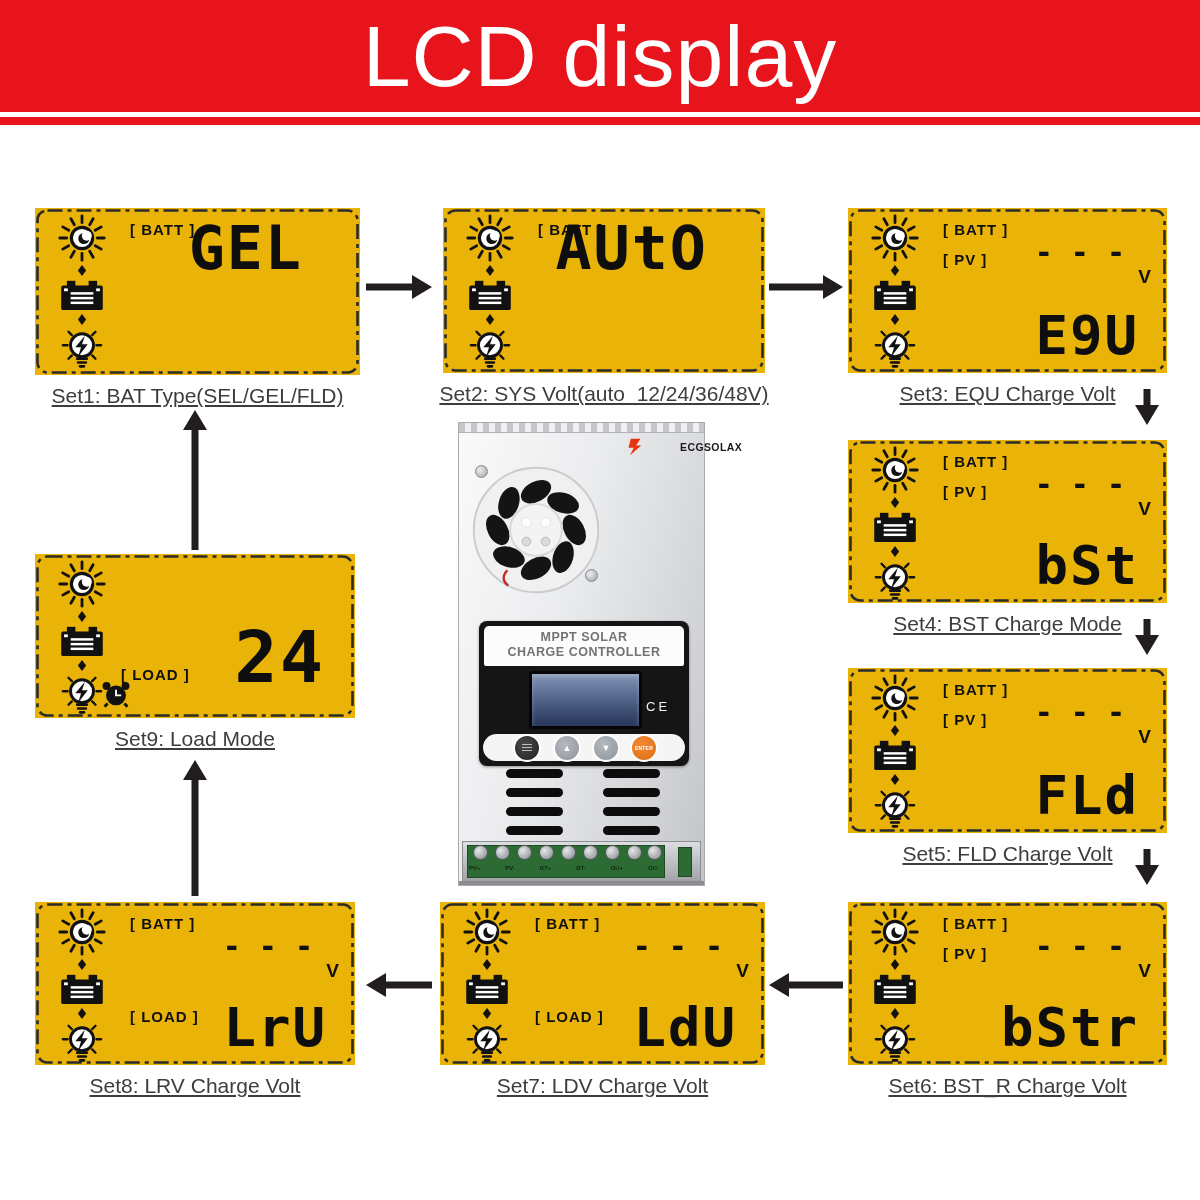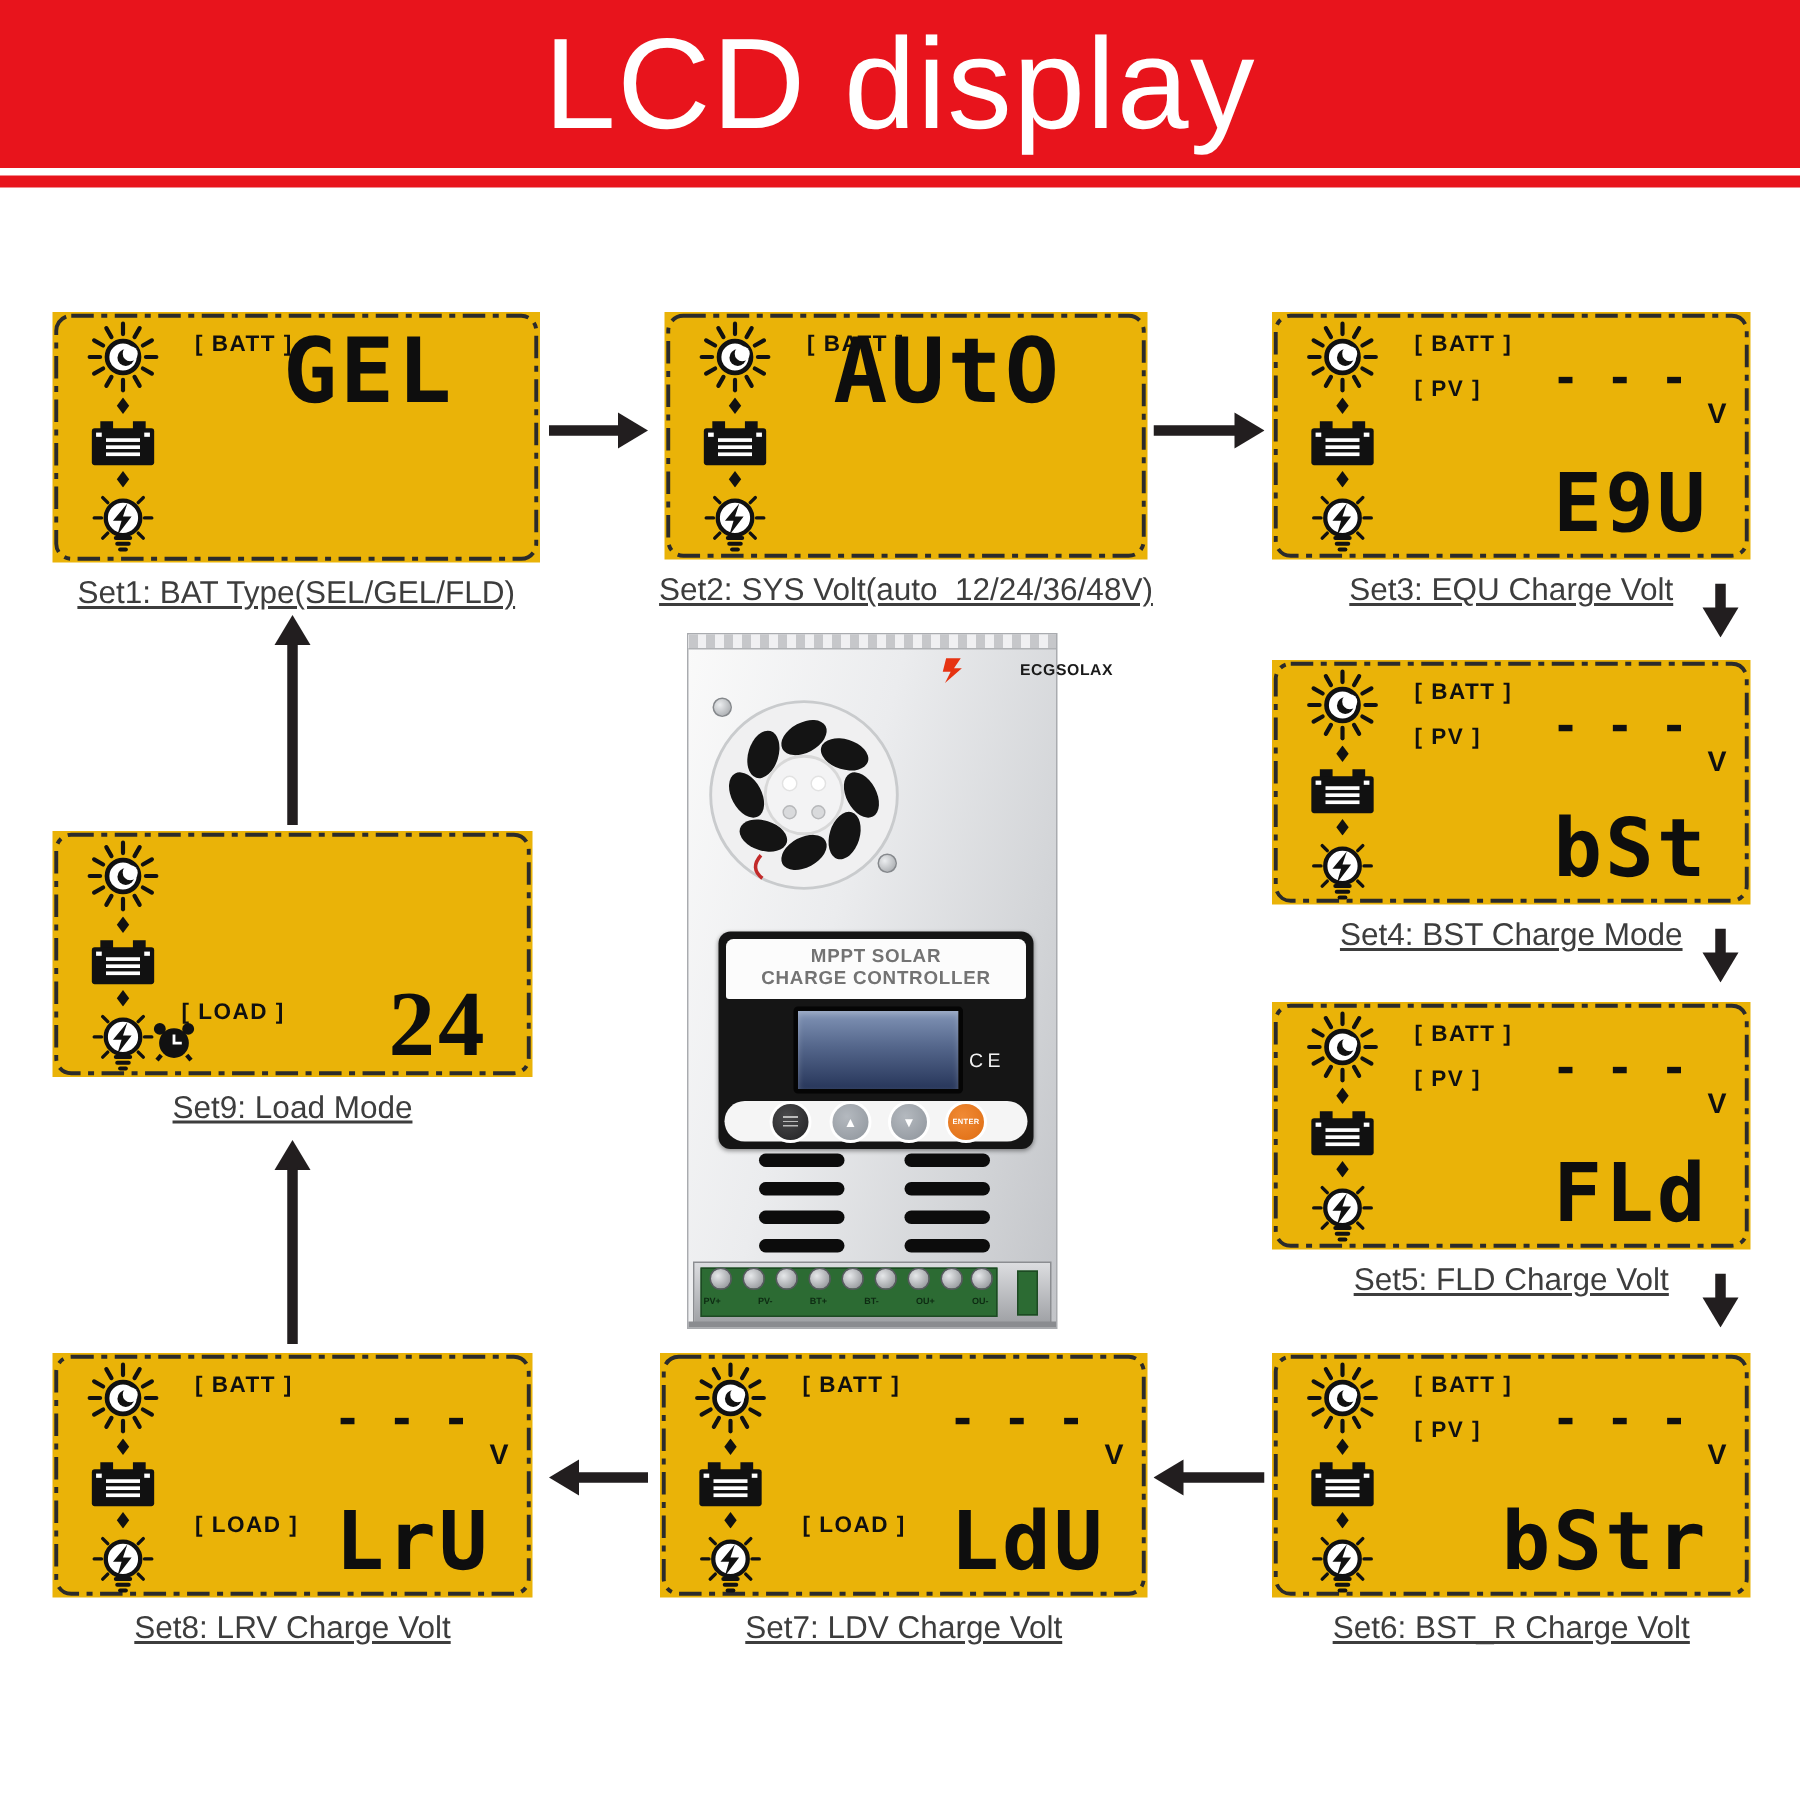--- a/index.html
+++ b/index.html
@@ -23,21 +23,21 @@
   .lbl-pv{left:95px;top:43px;}
   .lbl-load{left:95px;top:106px;}
   .lbl-load.low{left:86px;top:112px;}
   .dashes{position:absolute;right:42px;top:30px;font-family:"DejaVu Sans Mono",monospace;
           font-weight:bold;font-size:30px;color:#101010;line-height:1;}
   .unit{position:absolute;right:16px;top:58px;font-weight:bold;font-size:19px;color:#101010;}
   .lcd-main{position:absolute;font-family:"DejaVu Sans Mono",monospace;font-weight:bold;
             color:#0e0e0e;letter-spacing:2px;line-height:1;}
   .lcd-main.top{right:57px;top:10px;font-size:60px;}
   .lcd-main.br{right:28px;bottom:10px;font-size:54px;}
-  .lcd-main.mid9{right:30px;bottom:4px;font-size:62px;font-family:Liberation Serif, serif;}
+  .lcd-main.mid9{right:30px;bottom:25px;font-size:72px;}
   .alarm{position:absolute;left:64px;top:124px;}
   .caption{position:absolute;top:100%;margin-top:9px;left:50%;transform:translateX(-50%);
            font-size:21px;color:#3d3d3d;white-space:pre;text-decoration:underline;}
 
   
   .arrow{position:absolute;}
   .arrow svg{display:block;}
 
   
   .device{position:absolute;left:458px;top:422px;width:247px;height:464px;

